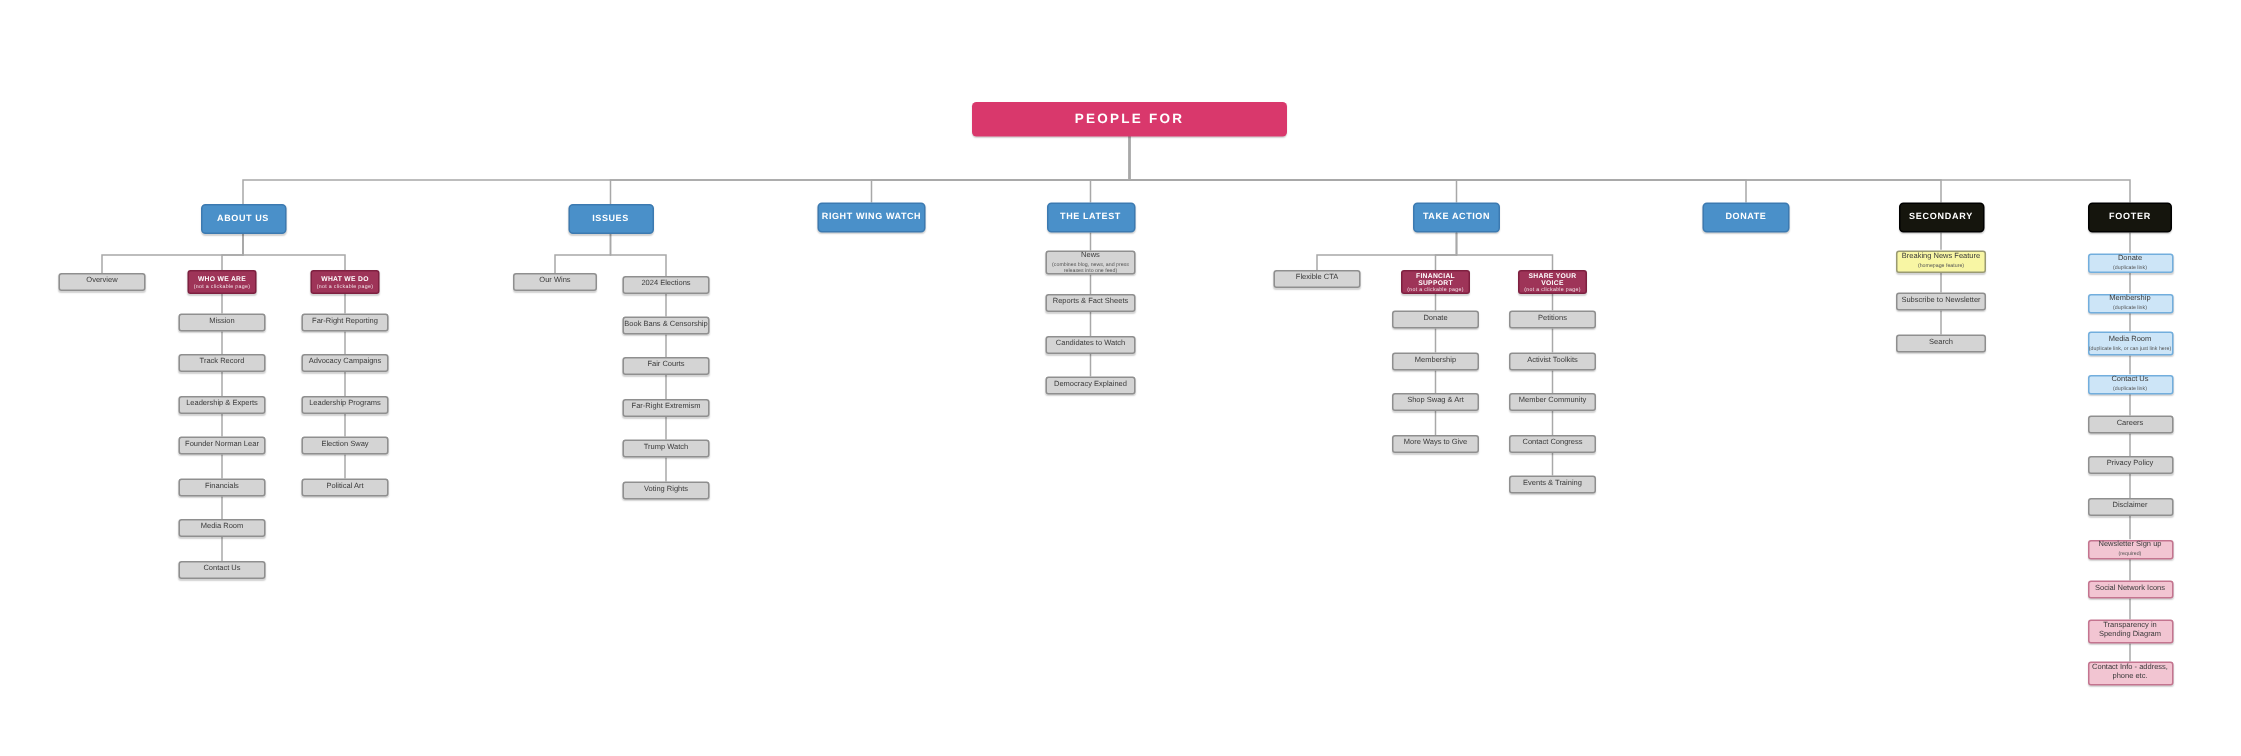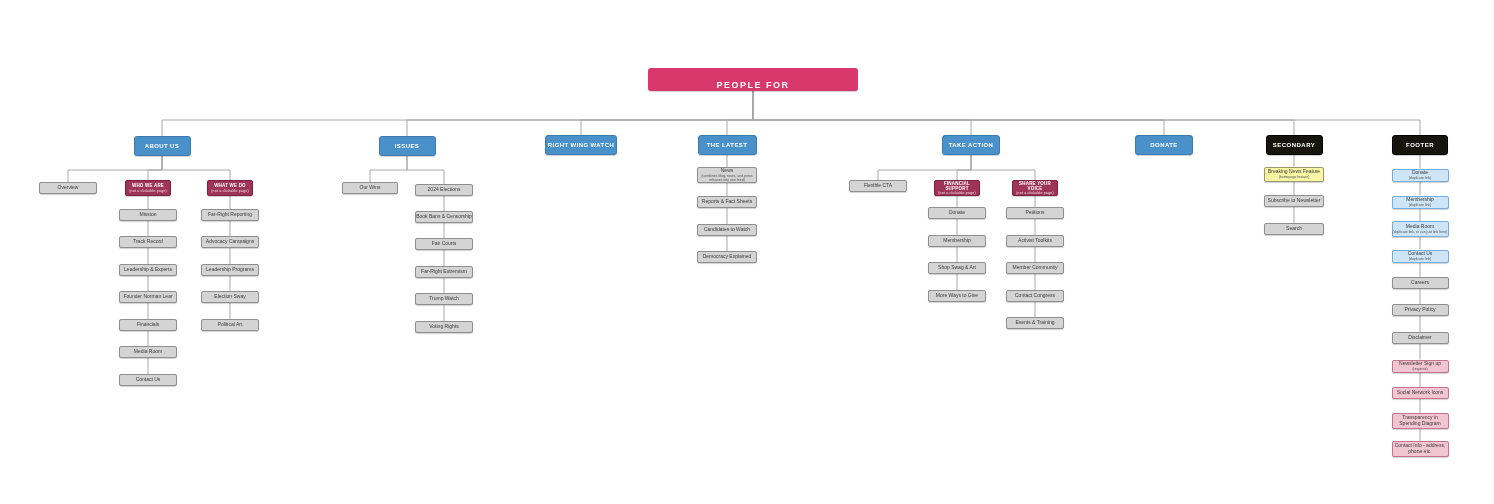--- a/index.html
+++ b/index.html
@@ -12,21 +12,21 @@
   }
   #wires{position:absolute;left:0;top:0;width:1494px;height:504px;}
   .node{
     position:absolute;box-sizing:border-box;
     display:flex;flex-direction:column;align-items:center;justify-content:center;
     text-align:center;border-radius:2px;line-height:1.15;
     box-shadow:0 1px 1px rgba(0,0,0,0.18);
   }
   .node .lbl{display:block;}
   .node .sub{display:block;font-weight:normal;}
-  .root{background:#d9386c;color:#fff;font-weight:bold;font-size:9px;letter-spacing:1.5px;border-radius:3px;justify-content:flex-end;}
+  .root{background:#d9386c;color:#fff;font-weight:bold;font-size:9px;letter-spacing:1.5px;border-radius:3px;}
   .primary{background:#4a90c9;border:1px solid #3c7ab1;color:#fff;font-weight:bold;font-size:6px;letter-spacing:0.4px;border-radius:3px;}
   .dark{background:#15150d;border:1px solid #000;color:#fff;font-weight:bold;font-size:6px;letter-spacing:0.5px;border-radius:3px;}
   .maroon{background:#9e3458;border:1px solid #7e2040;color:#fff;font-weight:bold;font-size:4.5px;letter-spacing:0.2px;}
   .maroon .sub{font-size:3.5px;opacity:0.85;}
   .gray{background:#d4d4d4;border:1px solid #8f8f8f;color:#3a3a3a;font-size:5px;}
   .gray .sub{font-size:3.5px;color:#555;}
   .bluelight{background:#cde5f7;border:1px solid #72aedd;color:#3a3a3a;font-size:5px;}
   .bluelight .sub{font-size:3.5px;color:#555;}
   .yellow{background:#f8f6a4;border:1px solid #9a9a72;color:#3a3a3a;font-size:5px;}
   .yellow .sub{font-size:3.5px;color:#555;}

